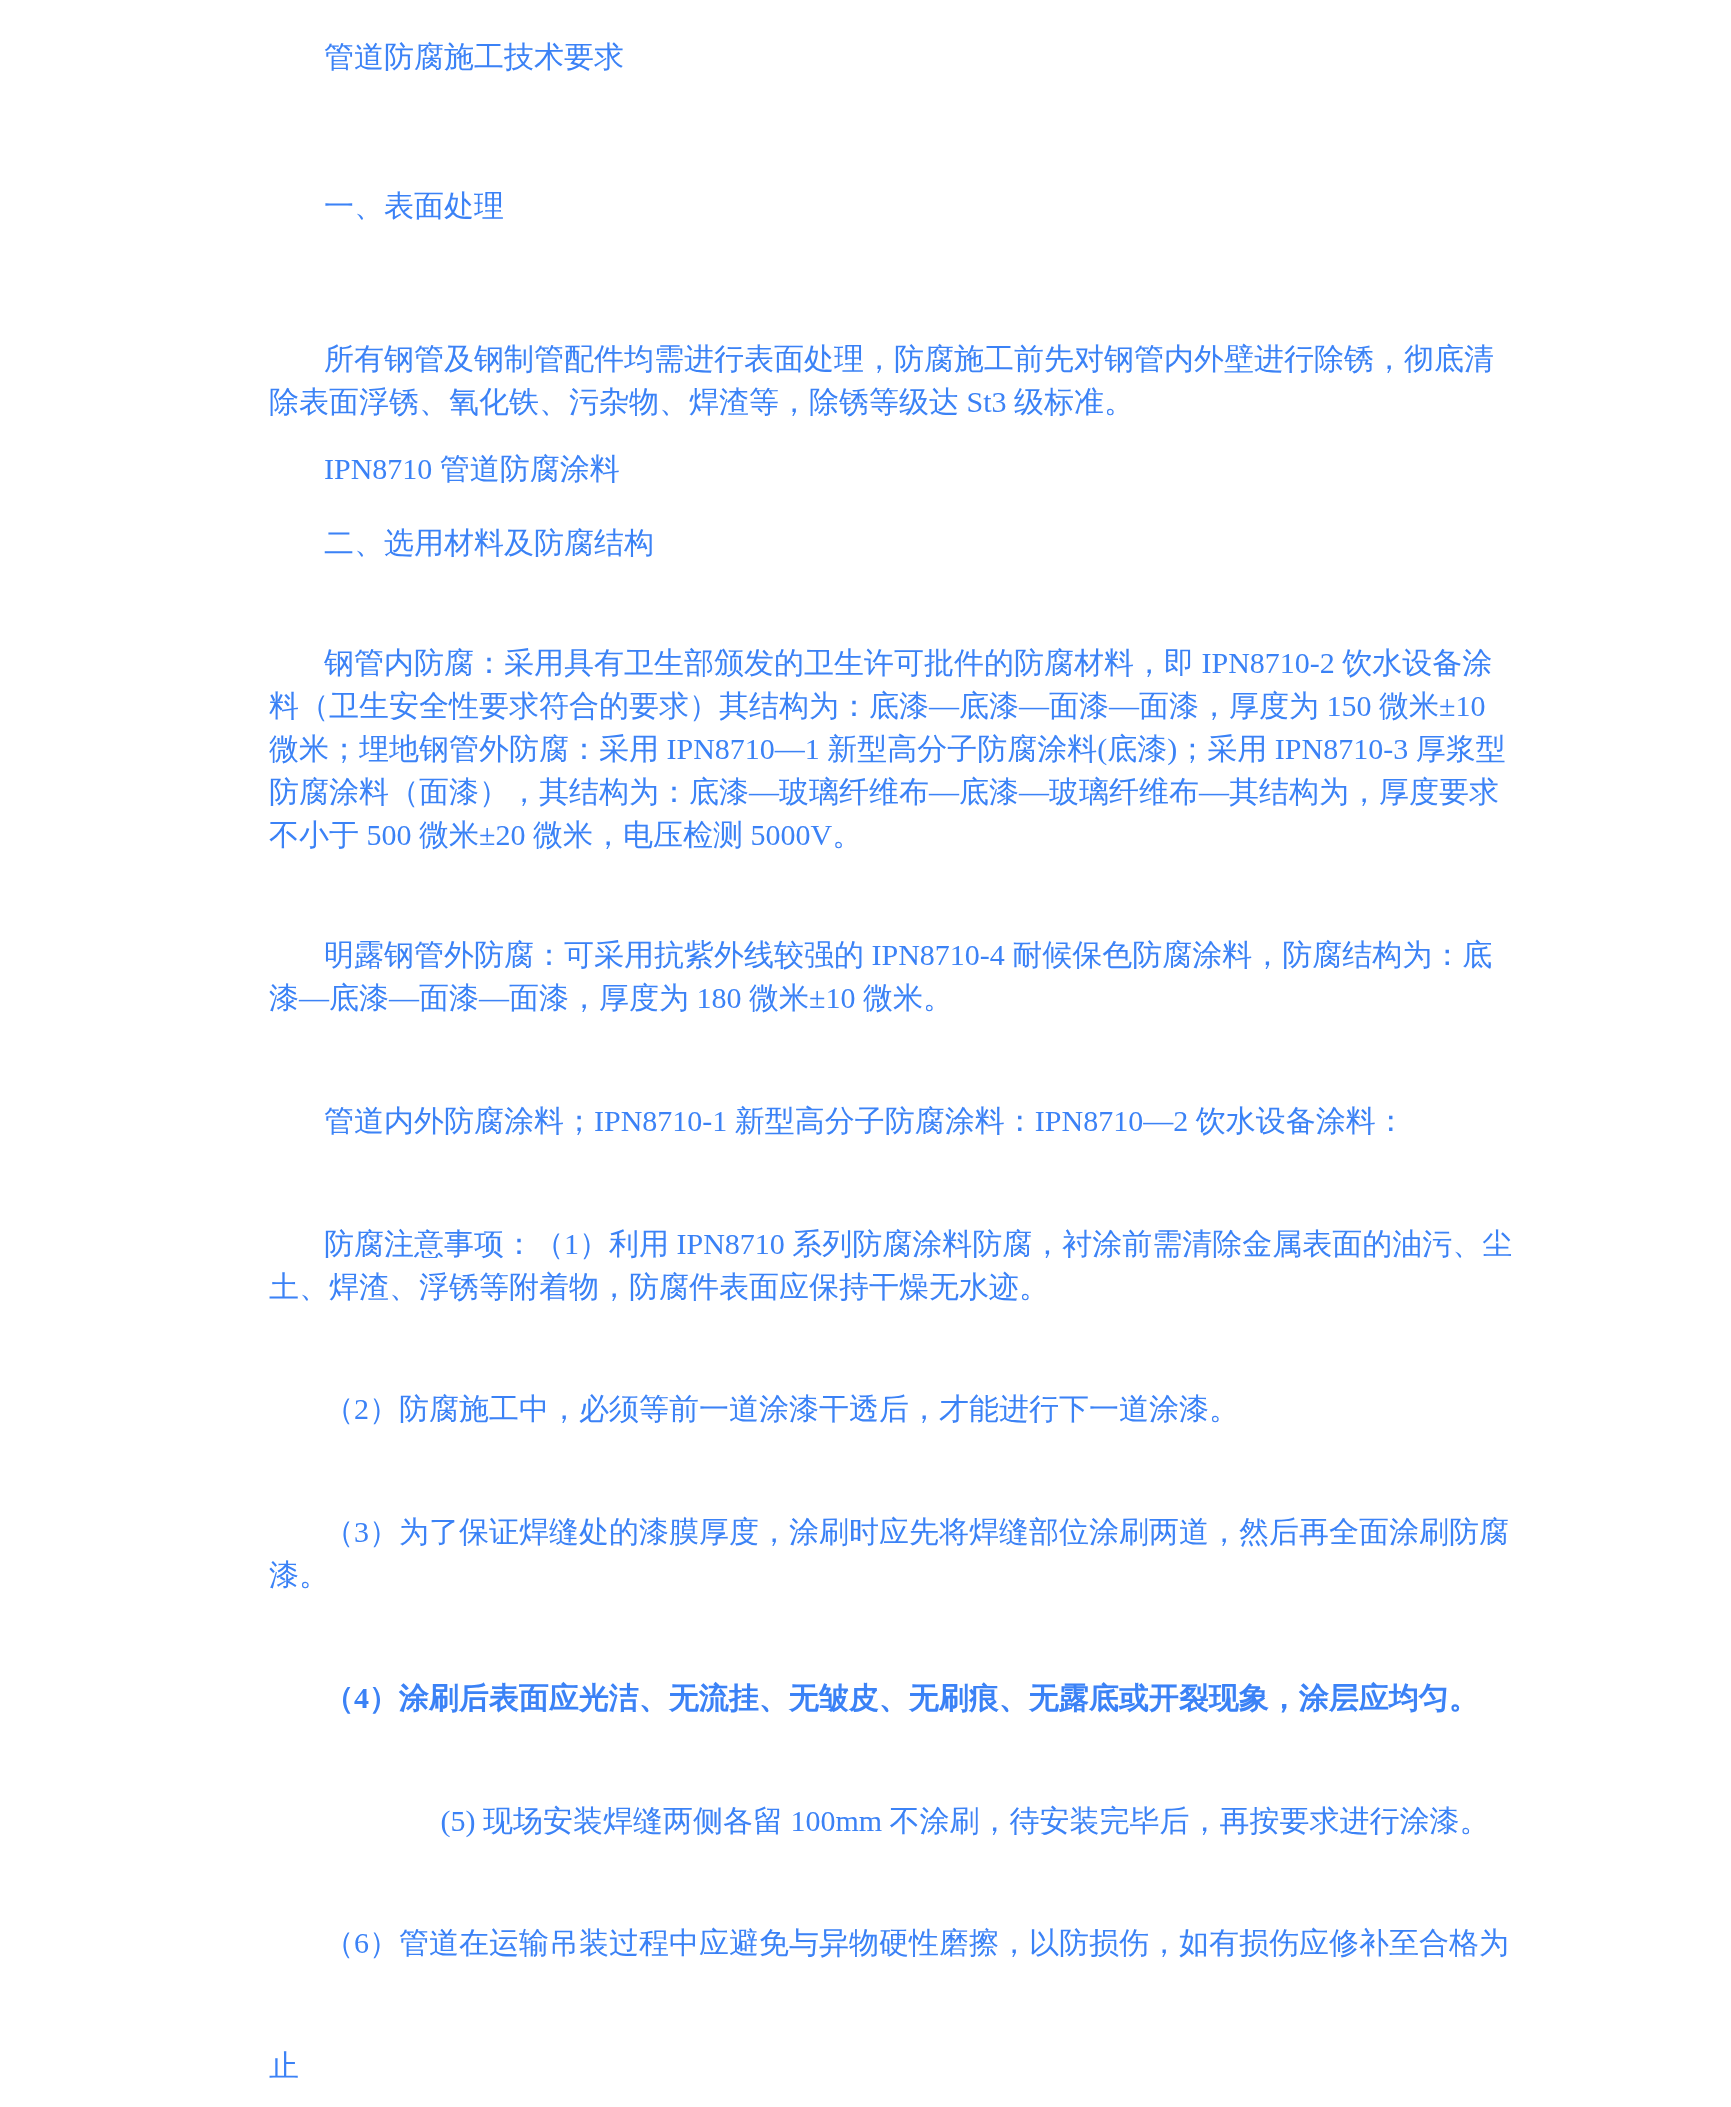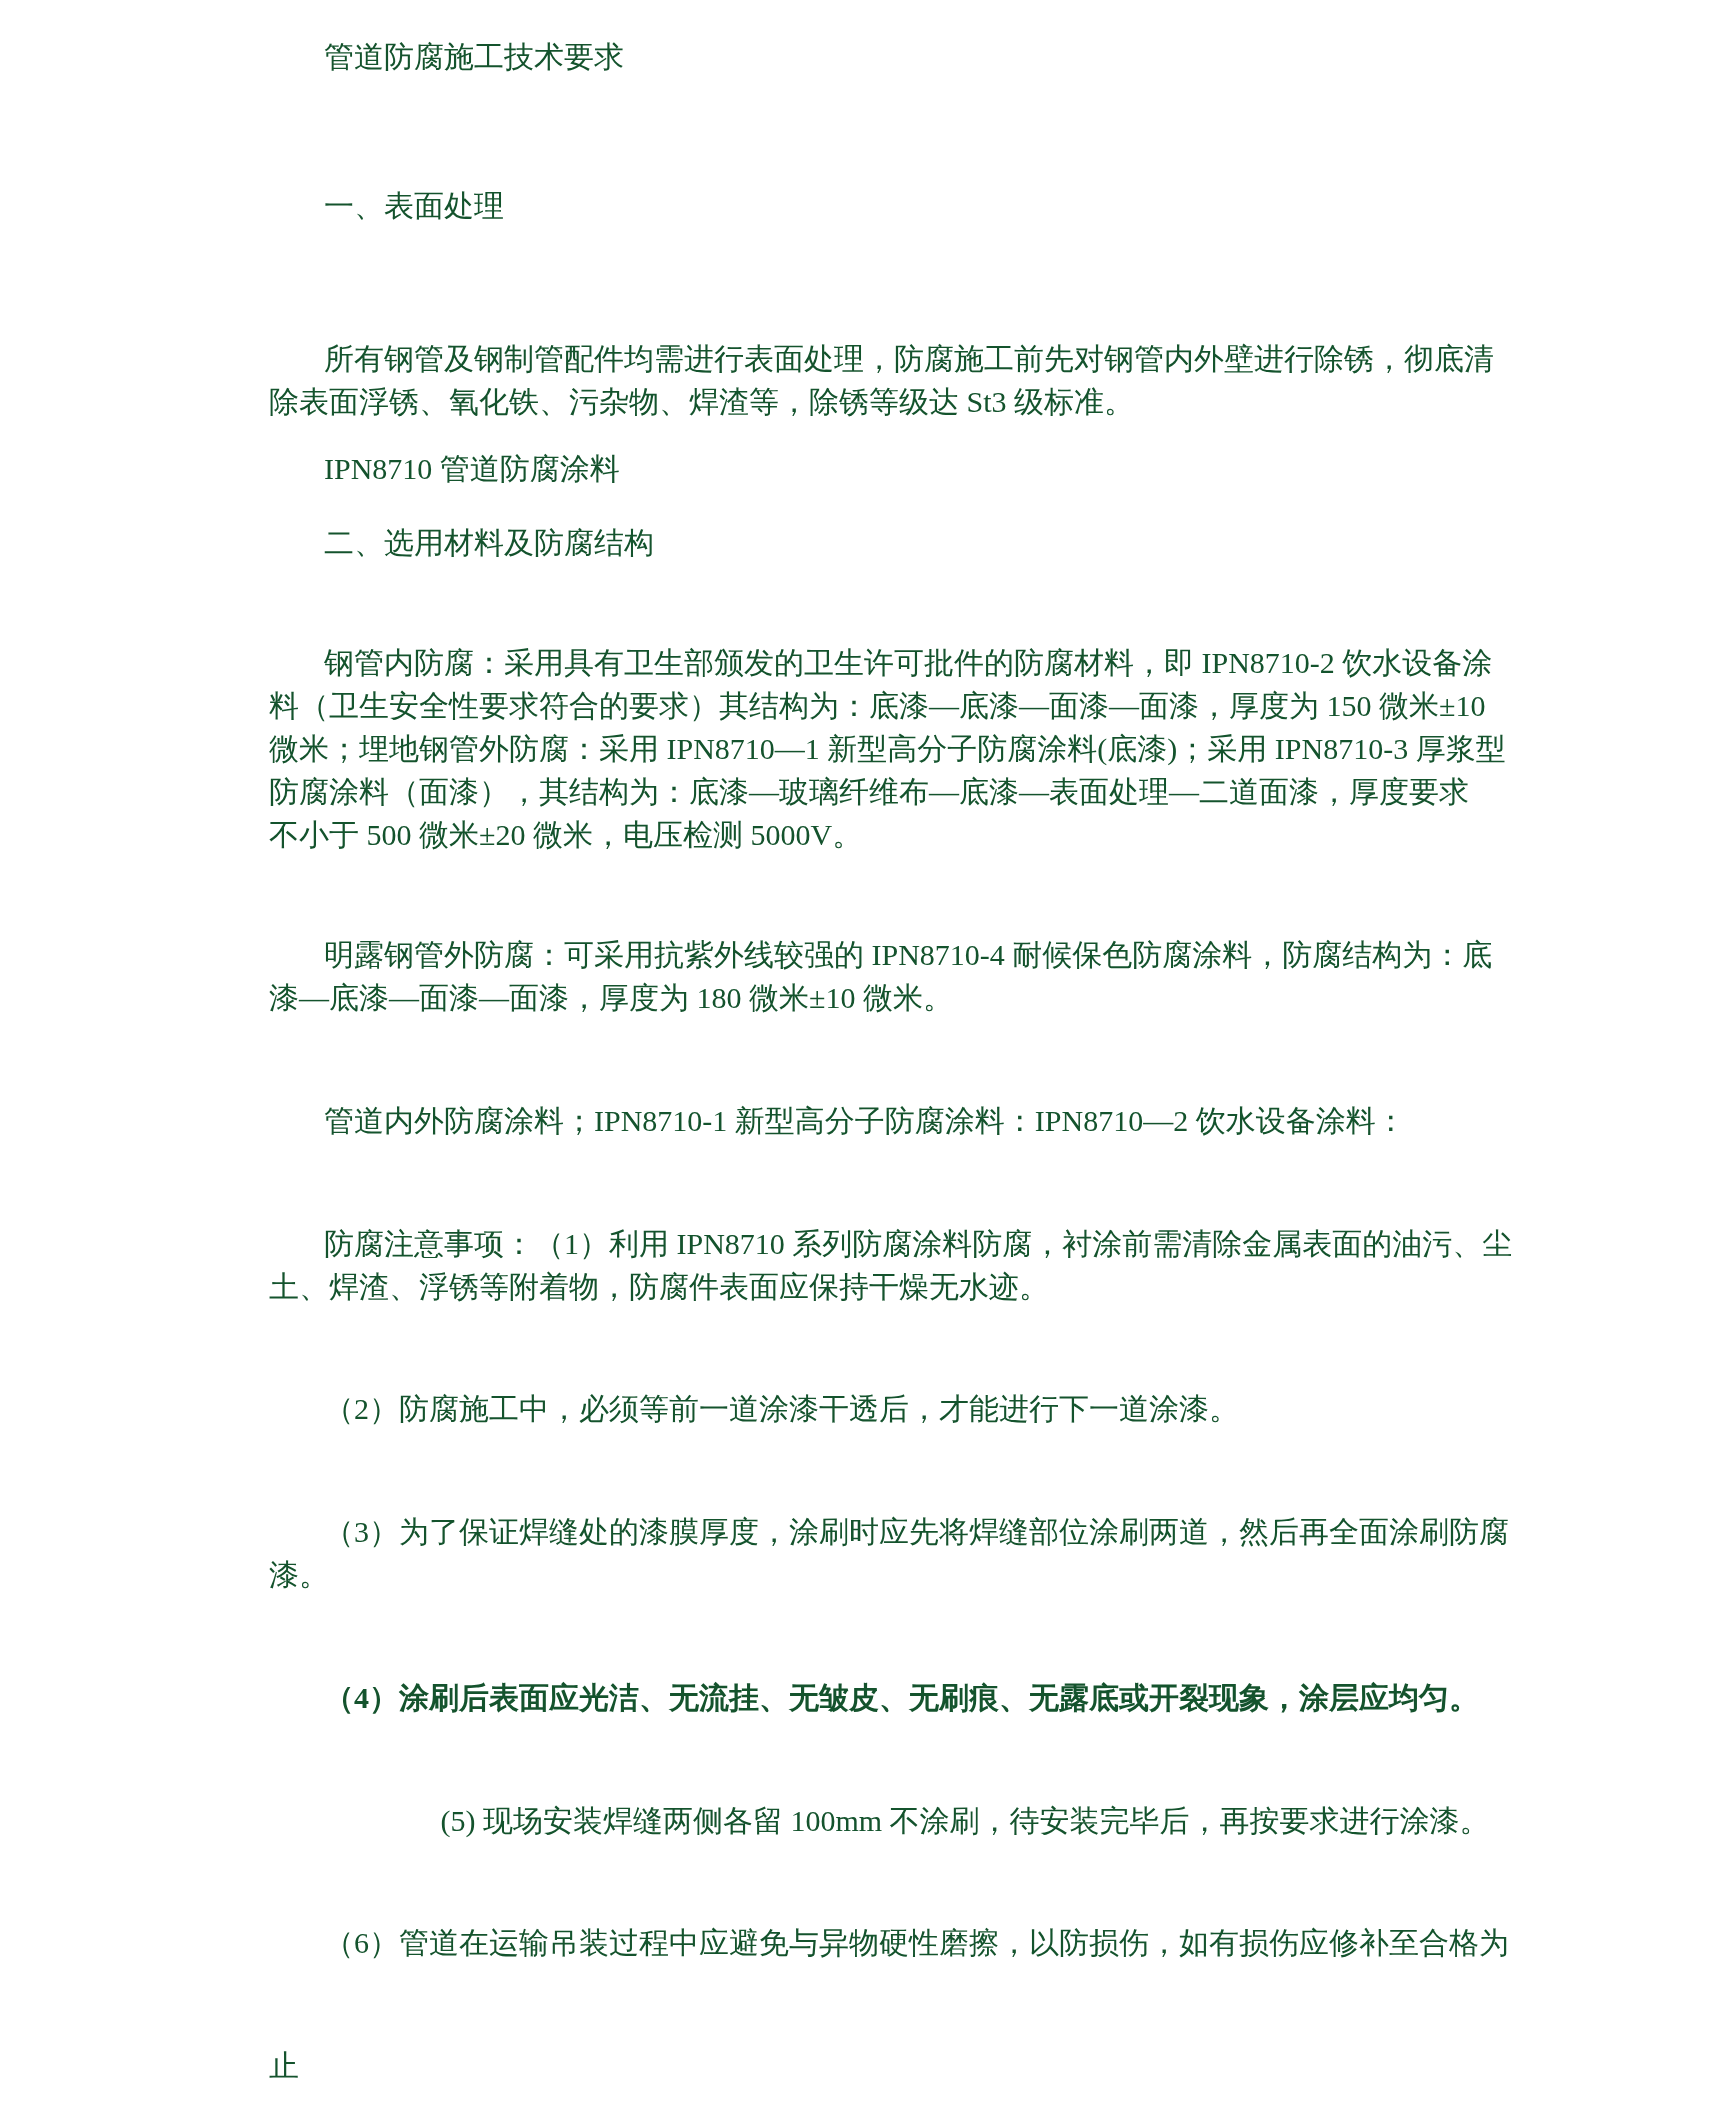--- a/index.html
+++ b/index.html
@@ -5,21 +5,21 @@
   html, body {
     margin: 0;
     padding: 0;
     background: #ffffff;
   }
   .page {
     position: relative;
     width: 1732px;
     height: 2108px;
     background: #ffffff;
-    color: #14532d;
+    color: #3b82f6;
     font-family: "Liberation Serif", "DejaVu Serif", serif;
     font-size: 30px;
     line-height: 43px;
     overflow: hidden;
     box-sizing: border-box;
     padding: 0 126px 0 269px;
   }
   .line {
     white-space: nowrap;
     height: 43px;
@@ -67,21 +67,21 @@
   </div>
 
   <div class="b-h2">
     <div class="line indent">二、选用材料及防腐结构</div>
   </div>
 
   <div class="b-p2">
     <div class="line indent">钢管内防腐：采用具有卫生部颁发的卫生许可批件的防腐材料，即 IPN8710-2 饮水设备涂</div>
     <div class="line">料（卫生安全性要求符合的要求）其结构为：底漆—底漆—面漆—面漆，厚度为 150 微米±10</div>
     <div class="line">微米；埋地钢管外防腐：采用 IPN8710—1 新型高分子防腐涂料(底漆)；采用 IPN8710-3 厚浆型</div>
-    <div class="line">防腐涂料（面漆），其结构为：底漆—玻璃纤维布—底漆—表面处理—二道面漆，厚度要求</div>
+    <div class="line">防腐涂料（面漆），其结构为：底漆—玻璃纤维布—底漆—玻璃纤维布—其结构为，厚度要求</div>
     <div class="line">不小于 500 微米±20 微米，电压检测 5000V。</div>
   </div>
 
   <div class="b-p3">
     <div class="line indent">明露钢管外防腐：可采用抗紫外线较强的 IPN8710-4 耐候保色防腐涂料，防腐结构为：底</div>
     <div class="line">漆—底漆—面漆—面漆，厚度为 180 微米±10 微米。</div>
   </div>
 
   <div class="b-p4">
     <div class="line indent">管道内外防腐涂料；IPN8710-1 新型高分子防腐涂料：IPN8710—2 饮水设备涂料：</div>

